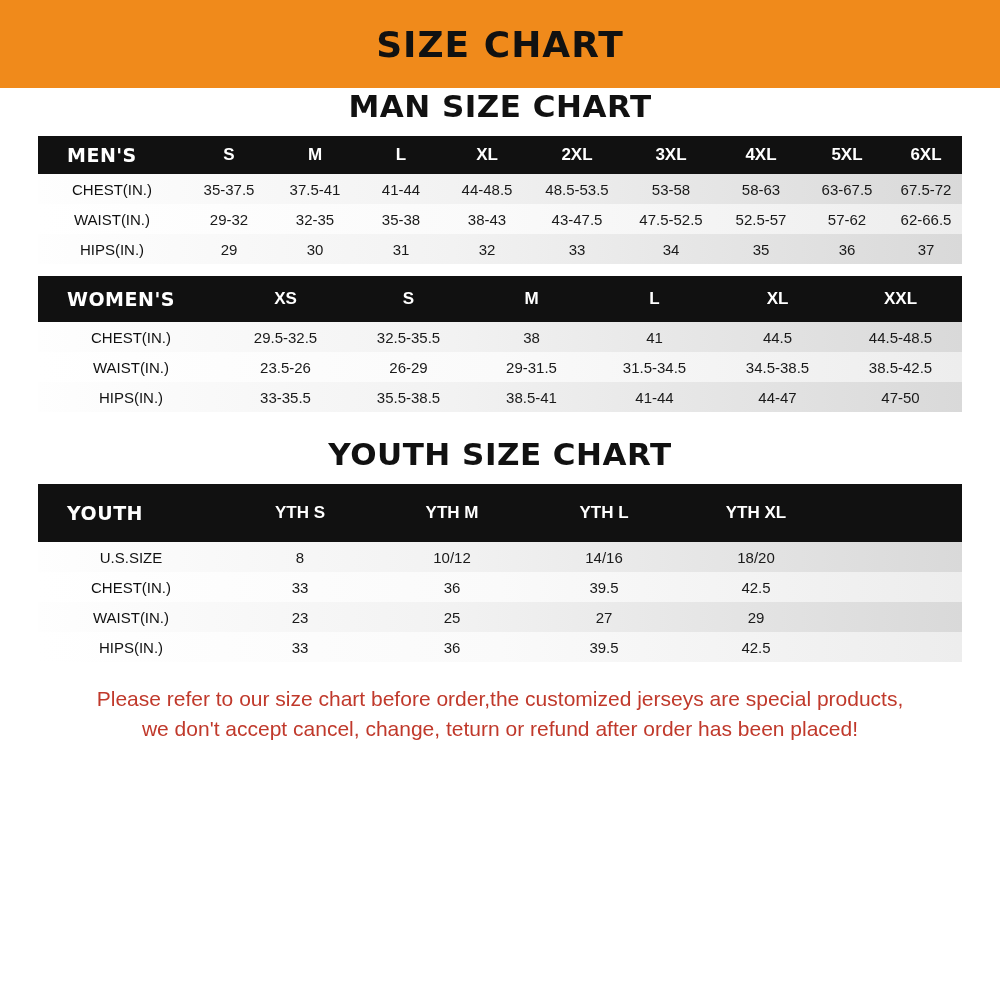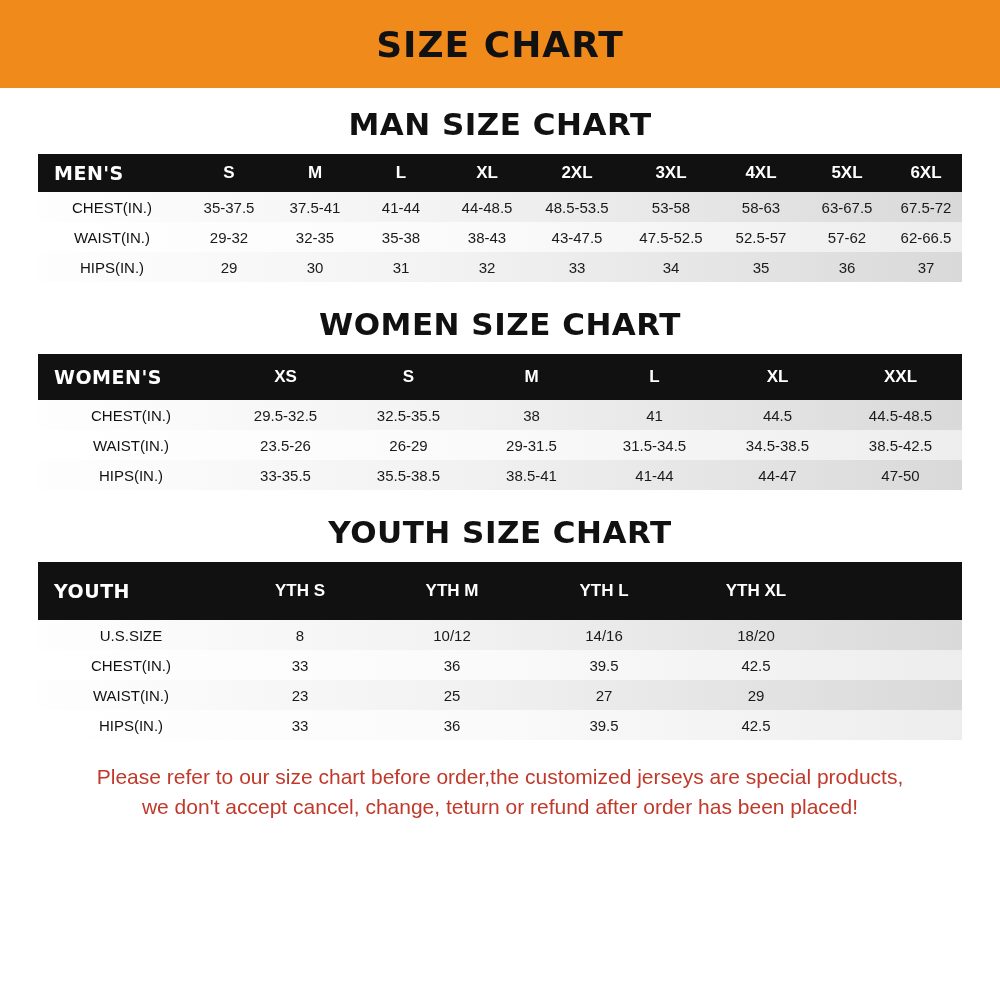--- a/index.html
+++ b/index.html
@@ -39,21 +39,21 @@
 
   
   .section-title {
     text-align: center;
     font-family: "DejaVu Sans", sans-serif;
     font-weight: bold;
     font-size: 31px;
     color: #111111;
     letter-spacing: 0.5px;
   }
-  .sec-man-title { margin-top: 18px; }
+  .sec-man-title { }
   .sec-women-title { margin-top: 24px; }
   .sec-youth-title { margin-top: 24px; }
 
   
   .table-wrap {
     margin: 12px 38px 0 38px;
   }
   table.size-table {
     width: 924px;
     border-collapse: collapse;
@@ -71,21 +71,21 @@
     background: #111111;
   }
   table.size-table thead th {
     color: #ffffff;
     height: 38px;
     font-size: 17px;
     font-weight: bold;
   }
   table.size-table thead th.rowlabel {
     text-align: left;
-    padding-left: 16px;
+    padding-left: 29px;
     font-family: "DejaVu Sans", sans-serif;
     font-size: 19px;
     letter-spacing: 0.5px;
   }
   
   table.size-table tbody tr {
     height: 30px;
   }
   table.size-table tbody tr.odd {
     background: linear-gradient(to right, #fefefe 0%, #f2f2f2 45%, #d9d9d9 100%);
@@ -201,21 +201,20 @@
           <td>33</td>
           <td>34</td>
           <td>35</td>
           <td>36</td>
           <td>37</td>
         </tr>
       </tbody>
     </table>
   </div>
 
-  <div class="section-title sec-women-title">WOMEN SIZE CHART</div>
   <div class="table-wrap">
     <table class="size-table women-table">
       <colgroup>
         <col style="width:186px">
         <col style="width:123px">
           <col style="width:123px">
           <col style="width:123px">
         <col style="width:123px">
           <col style="width:123px">
           <col style="width:123px">

